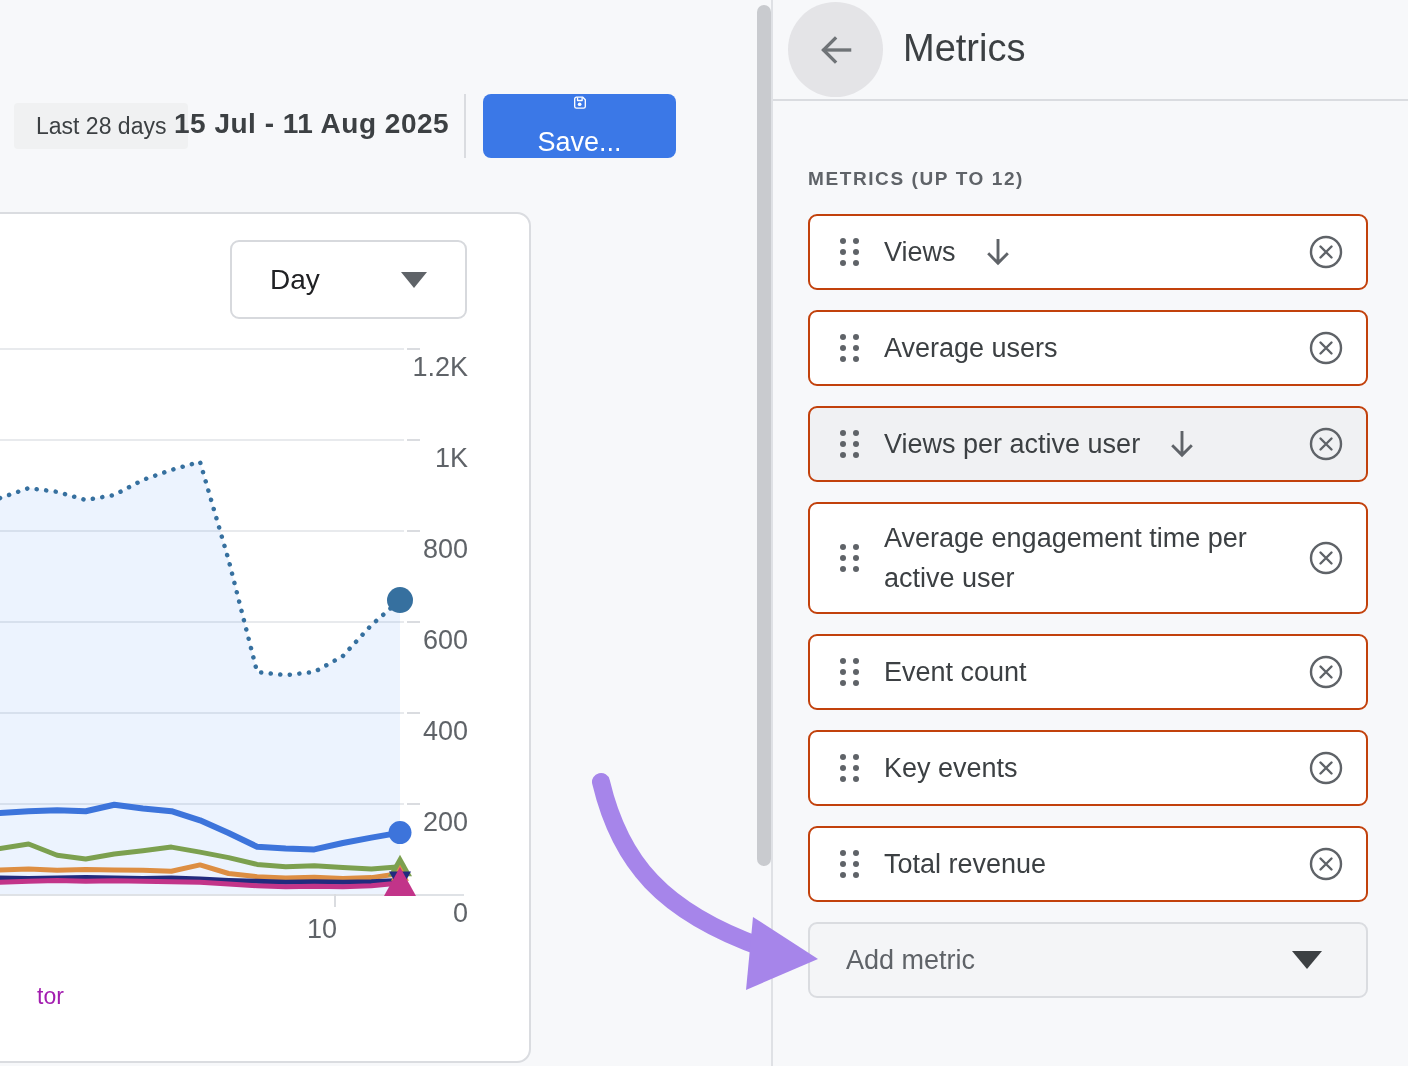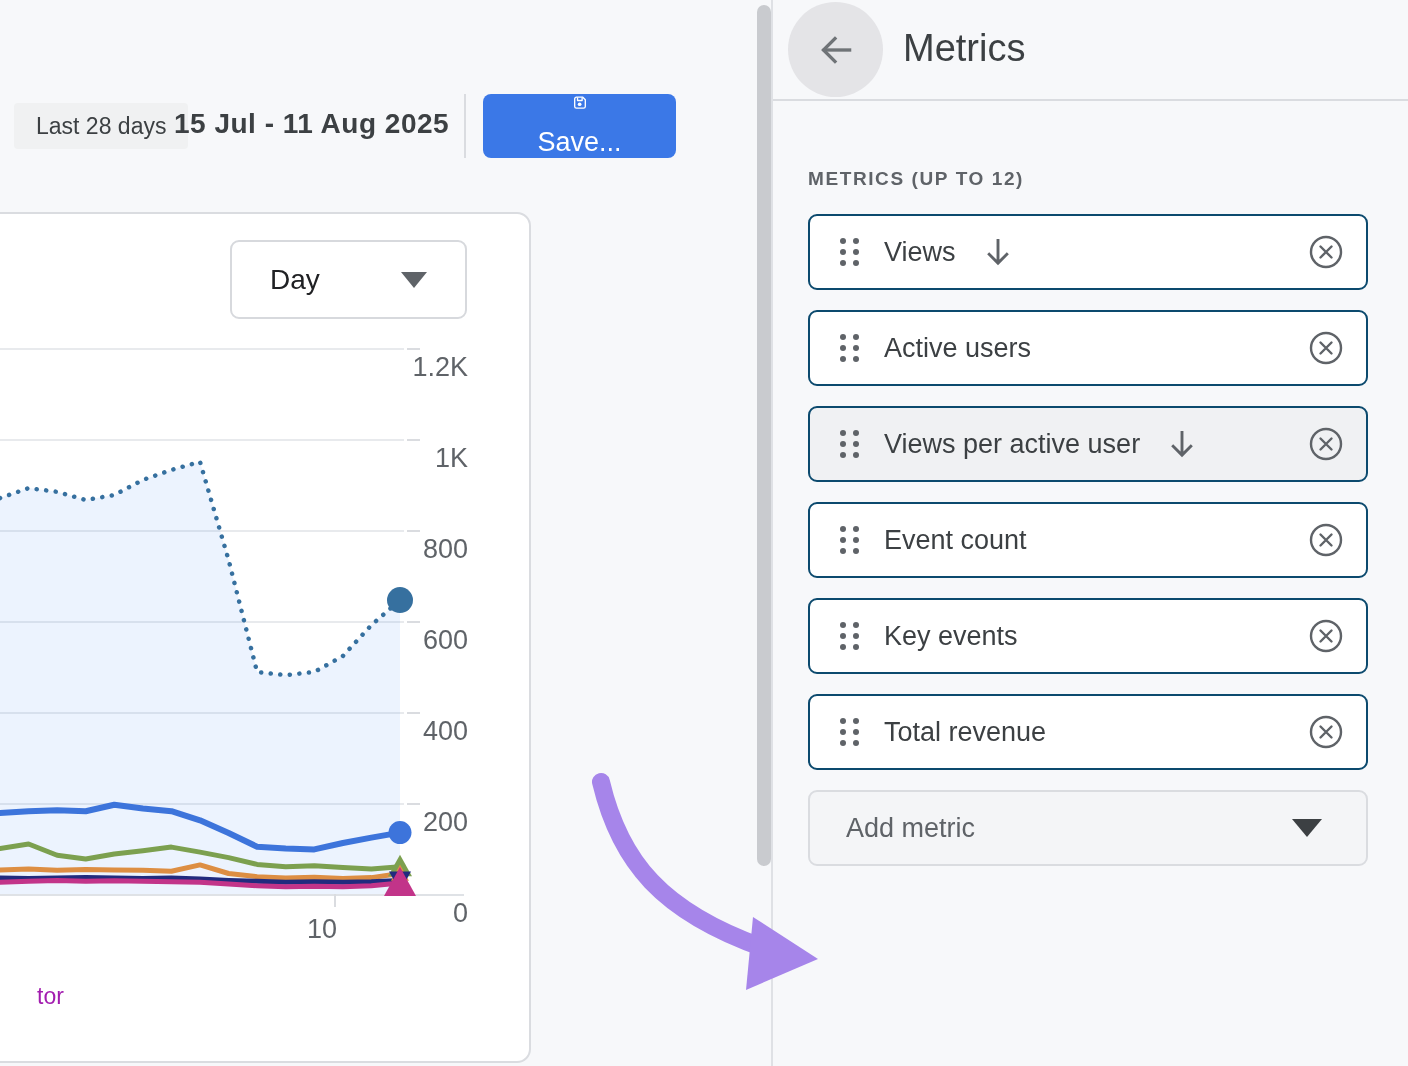--- a/index.html
+++ b/index.html
@@ -40,21 +40,21 @@
 
   
   .panel { position:absolute; left:773px; top:0; width:635px; height:1066px; background:#f7f8fa; }
   .back-btn { position:absolute; left:15px; top:2px; width:95px; height:95px; border-radius:50%;
     background:#e4e4e7; border:none; display:flex; align-items:center; justify-content:center; cursor:pointer; }
   .panel-title { position:absolute; left:130px; top:27px; font-size:38px; color:#3c4043; }
   .h-divider { position:absolute; left:0; top:99px; width:635px; height:2px; background:#dadce0; }
   .section-label { position:absolute; left:35px; top:168px; font-size:19px; font-weight:bold;
     color:#5f6368; letter-spacing:1.6px; }
   .metric-list { position:absolute; left:35px; top:214px; width:560px; }
-  .chip { min-height:76px; background:#fff; border:2px solid #0c4a6e; border-radius:9px;
+  .chip { min-height:76px; background:#fff; border:2px solid #c2410c; border-radius:9px;
     margin-bottom:20px; display:flex; align-items:center; padding:14px 22px 14px 30px; cursor:grab; }
   .chip.hl { background:#f0f1f3; }
   .dots { display:grid; grid-template-columns:6px 6px; grid-auto-rows:6px; gap:5px 7px; flex:0 0 auto; cursor:grab; }
   .dots i { width:6px; height:6px; border-radius:50%; background:#5f6368; }
   .chip-label { font-size:27px; color:#3c4043; margin-left:25px; line-height:40px; max-width:380px; }
   .sort-icon { margin-left:26px; flex:0 0 auto; }
   .chip-close { margin-left:auto; background:none; border:none; cursor:pointer; width:36px; height:36px;
     display:flex; align-items:center; justify-content:center; flex:0 0 auto; }
   .add-metric { height:76px; background:#f4f5f7; border:2px solid #dadce0; border-radius:9px;
     display:flex; align-items:center; padding:0 44px 0 36px; cursor:pointer; }
@@ -161,21 +161,21 @@
       </div>
       <div class="chip">
         <span class="dots">
           <i></i>
           <i></i>
           <i></i>
           <i></i>
           <i></i>
           <i></i>
         </span>
-        <span class="chip-label">Active users</span>
+        <span class="chip-label">Average users</span>
         <button class="chip-close">
           <svg width="36" height="36" viewBox="0 0 36 36">
             <circle cx="18" cy="18" r="15" fill="none" stroke="#5f6368" stroke-width="2.4"></circle>
             <path d="M12.5 12.5 L23.5 23.5 M23.5 12.5 L12.5 23.5" stroke="#5f6368" stroke-width="2.4" stroke-linecap="round"></path>
           </svg>
         </button>
       </div>
       <div class="chip hl">
         <span class="dots">
           <i></i>
@@ -198,20 +198,37 @@
       </div>
       <div class="chip">
         <span class="dots">
           <i></i>
           <i></i>
           <i></i>
           <i></i>
           <i></i>
           <i></i>
         </span>
+        <span class="chip-label">Average engagement time per active user</span>
+        <button class="chip-close">
+          <svg width="36" height="36" viewBox="0 0 36 36">
+            <circle cx="18" cy="18" r="15" fill="none" stroke="#5f6368" stroke-width="2.4"></circle>
+            <path d="M12.5 12.5 L23.5 23.5 M23.5 12.5 L12.5 23.5" stroke="#5f6368" stroke-width="2.4" stroke-linecap="round"></path>
+          </svg>
+        </button>
+      </div>
+      <div class="chip">
+        <span class="dots">
+          <i></i>
+          <i></i>
+          <i></i>
+          <i></i>
+          <i></i>
+          <i></i>
+        </span>
         <span class="chip-label">Event count</span>
         <button class="chip-close">
           <svg width="36" height="36" viewBox="0 0 36 36">
             <circle cx="18" cy="18" r="15" fill="none" stroke="#5f6368" stroke-width="2.4"></circle>
             <path d="M12.5 12.5 L23.5 23.5 M23.5 12.5 L12.5 23.5" stroke="#5f6368" stroke-width="2.4" stroke-linecap="round"></path>
           </svg>
         </button>
       </div>
       <div class="chip">
         <span class="dots">

